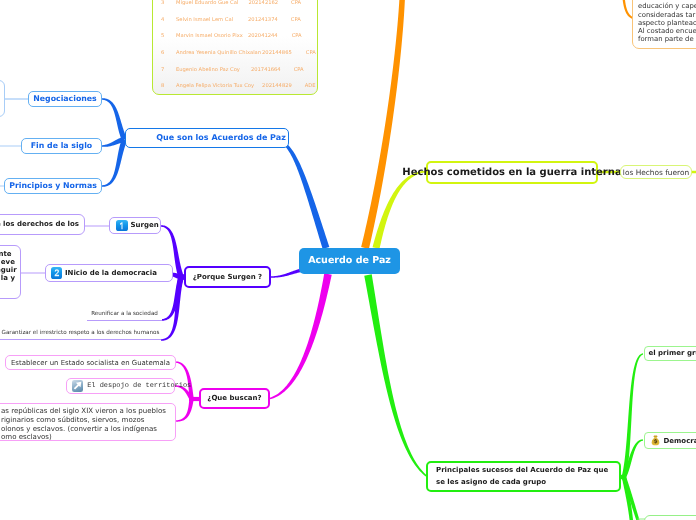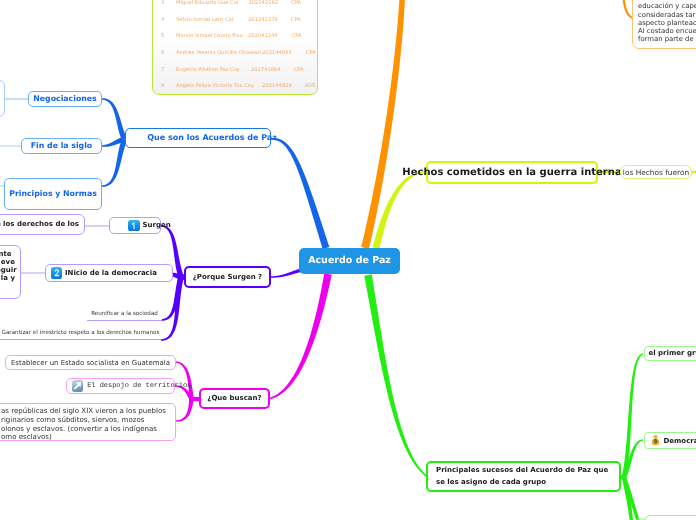--- a/index.html
+++ b/index.html
@@ -12,37 +12,37 @@
   .node{position:absolute;box-sizing:border-box;background:#fff;
         display:flex;align-items:center;border-style:solid;}
   .lbl{white-space:pre;line-height:1.0;}
 
   
   #center{left:299px;top:248px;width:101px;height:26px;background:#1e95e5;
           border:0;border-radius:5px;justify-content:center;}
   #center .lbl{color:#fff;font-weight:bold;font-size:9.5px;}
 
   
-  #n-quesos{left:125px;top:128px;width:146px;height:20px;border:1.8px solid #1478e8;
+  #n-quesos{left:125px;top:128px;width:164px;height:20px;border:1.8px solid #1478e8;
             border-radius:5px;justify-content:center;padding-left:28px;}
   #n-quesos .lbl{color:#1565e8;font-weight:bold;font-size:8px;}
   .blue-child{border:1.8px solid #64b0f2;border-radius:5px;justify-content:center;}
   .blue-child .lbl{color:#1565e8;font-weight:bold;font-size:7.8px;}
   #n-negoc{left:28px;top:91px;width:74px;height:16px;}
   #n-finguerra{left:21px;top:138px;width:81px;height:16px;}
-  #n-princip{left:4px;top:178px;width:98px;height:32px;}
+  #n-princip{left:4px;top:178px;width:98px;height:16px;}
   #n-bluegc{left:-42px;top:80px;width:47px;height:37px;border:1.2px solid #a8cdf7;
             border-radius:6px;}
 
   
   #n-porque{left:184px;top:266px;width:87px;height:22px;border:2.2px solid #5500ff;
             border-radius:5px;justify-content:center;}
   #n-porque .lbl{color:#1b1b1b;font-weight:bold;font-size:7px;}
   .pur-child{border:1.2px solid #b79bfb;border-radius:5px;}
-  #n-surgen{left:109px;top:217px;width:52px;height:17px;padding-left:18px;}
+  #n-surgen{left:109px;top:217px;width:52px;height:17px;padding-left:6px;}
   #n-surgen .lbl{color:#1b1b1b;font-weight:bold;font-size:7px;}
   #n-inicio{left:45px;top:264px;width:128px;height:18px;padding-left:4.5px;}
   #n-inicio .lbl{color:#1b1b1b;font-weight:bold;font-size:7px;}
   #n-reunif{left:87px;top:310px;width:75px;height:11px;border:0;
             border-bottom:1.2px solid #b79bfb;justify-content:center;align-items:center;}
   #n-reunif .lbl{color:#333;font-size:5.6px;}
   #n-garant{left:0px;top:328.5px;width:161px;height:11px;border:0;
             border-bottom:1.2px solid #b79bfb;justify-content:center;align-items:center;}
   #n-garant .lbl{color:#333;font-size:5.6px;}
   #n-derechos{left:-87px;top:214px;width:172px;height:21px;border:1.2px solid #b79bfb;

